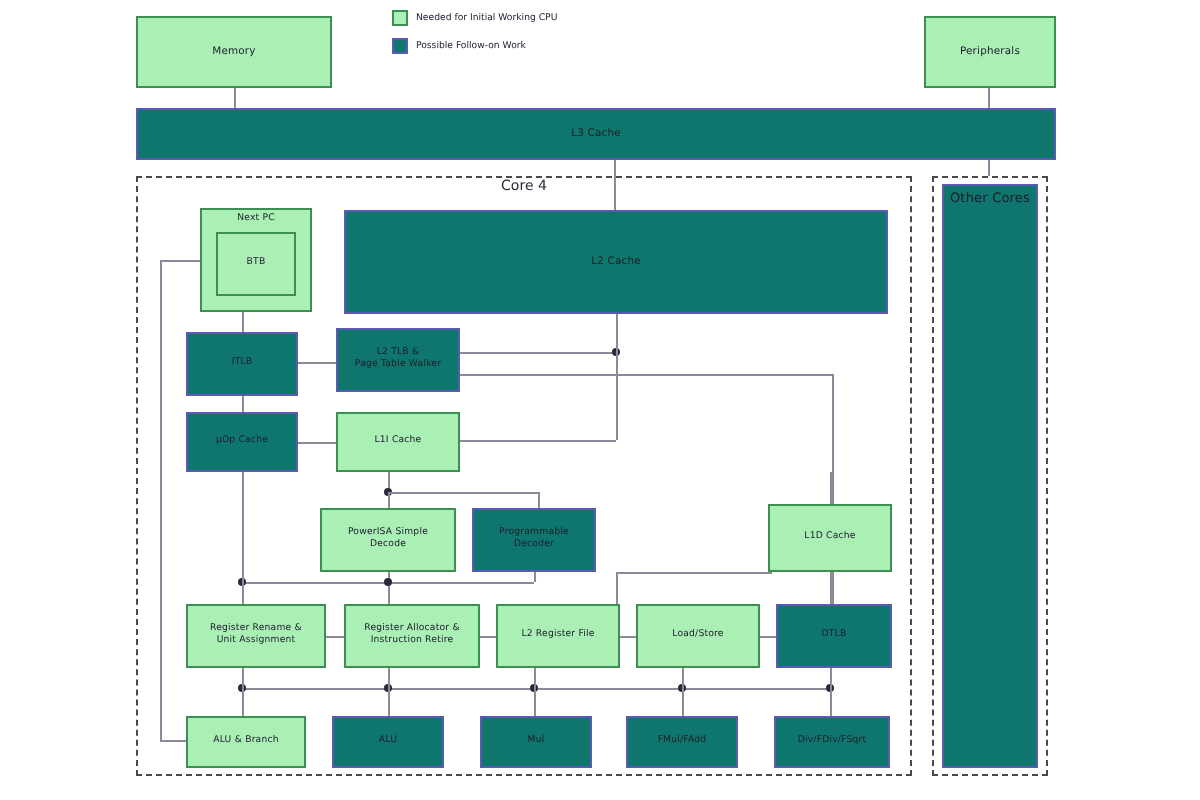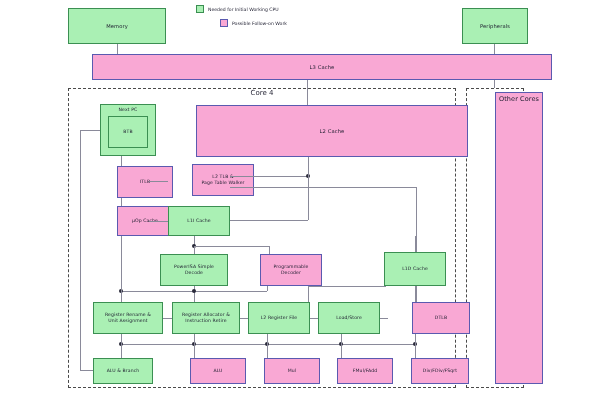--- a/index.html
+++ b/index.html
@@ -27,23 +27,22 @@
     color: #1c1c2e;
     font-size: 4.6px;
     letter-spacing: 0.1px;
     padding: 1px;
   }
   .green {
     background: #aaf0b4;
     border: 0.8px solid #3b8f52;
   }
   .purple {
-    background: #f9a8d4;
+    background: #0f766e;
     border: 0.8px solid #5a5ab0;
-    margin-left: 24px;
   }
   .box-lg { font-size: 5.2px; }
   
   .dashed {
     position: absolute;
     box-sizing: border-box;
     border: 1px dashed #4a4a4a;
     background: transparent;
   }
   .region-label {

